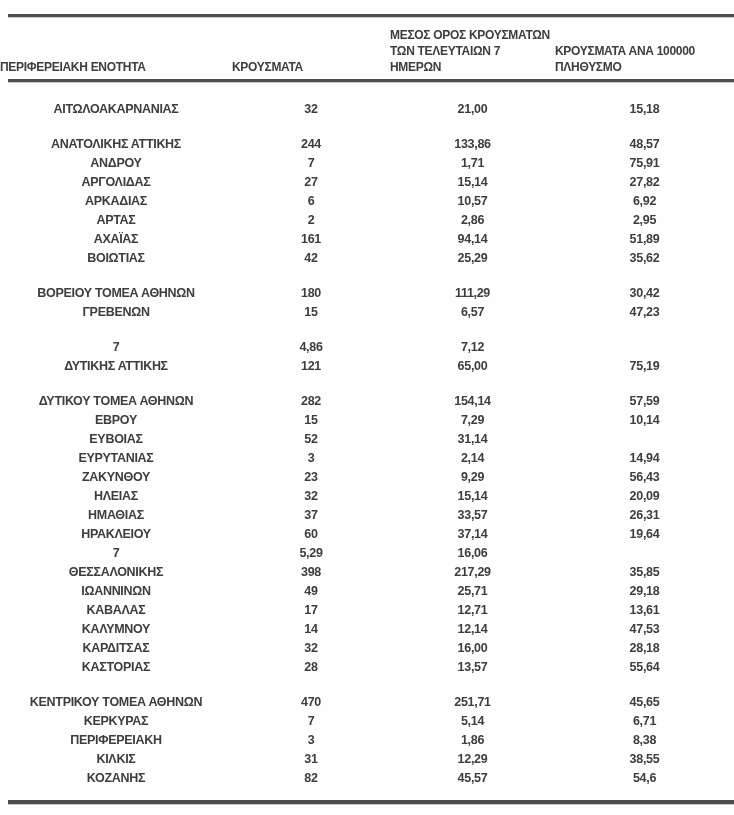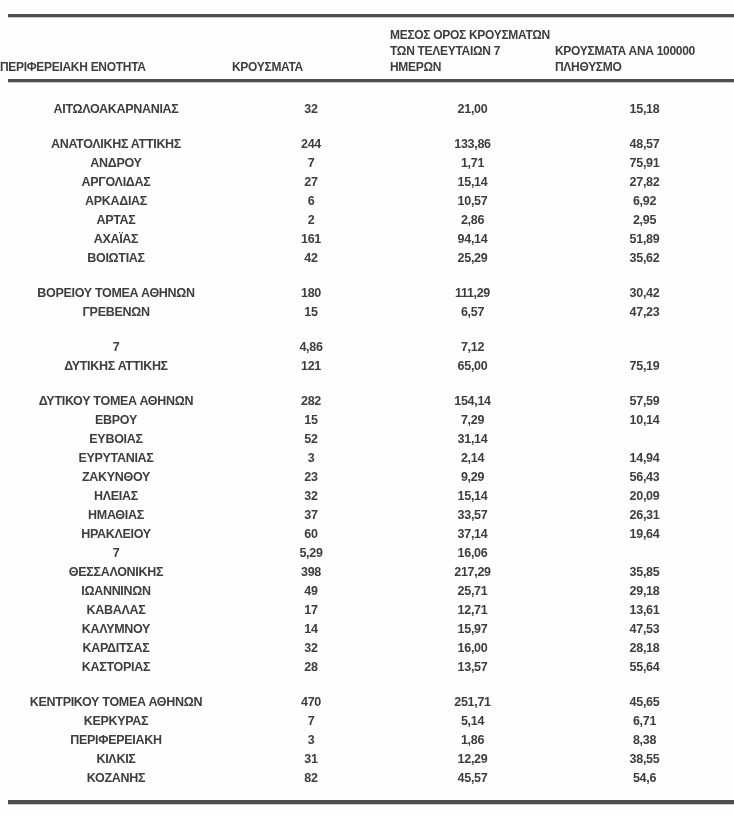--- a/index.html
+++ b/index.html
@@ -230,21 +230,21 @@
         </div>
         <div class="row">
           <div class="cell c0">ΚΑΒΑΛΑΣ</div>
           <div class="cell c1">17</div>
           <div class="cell c2">12,71</div>
           <div class="cell c3">13,61</div>
         </div>
         <div class="row">
           <div class="cell c0">ΚΑΛΥΜΝΟΥ</div>
           <div class="cell c1">14</div>
-          <div class="cell c2">15,97</div>
+          <div class="cell c2">12,14</div>
           <div class="cell c3">47,53</div>
         </div>
         <div class="row">
           <div class="cell c0">ΚΑΡΔΙΤΣΑΣ</div>
           <div class="cell c1">32</div>
           <div class="cell c2">16,00</div>
           <div class="cell c3">28,18</div>
         </div>
         <div class="row">
           <div class="cell c0">ΚΑΣΤΟΡΙΑΣ</div>

